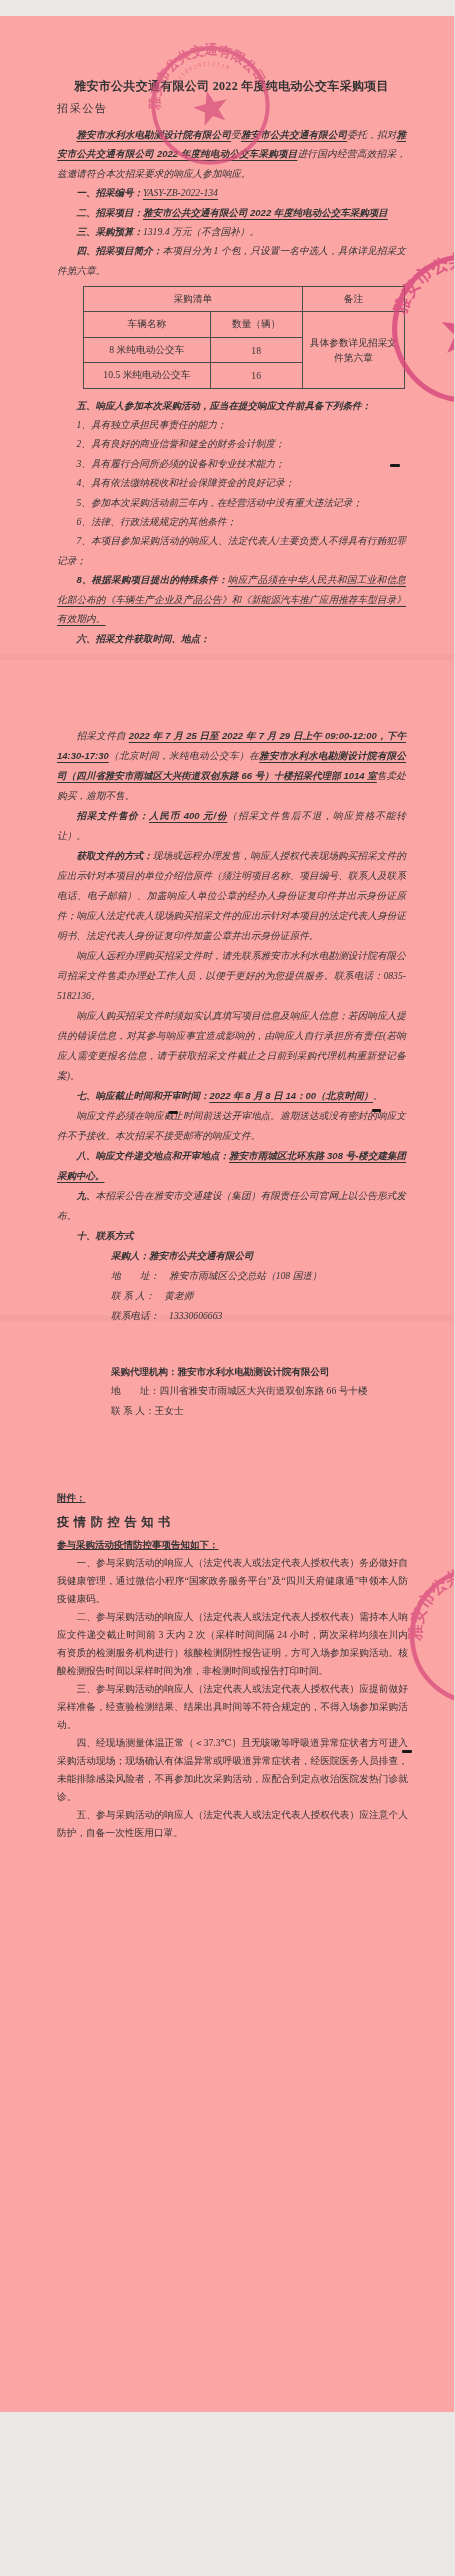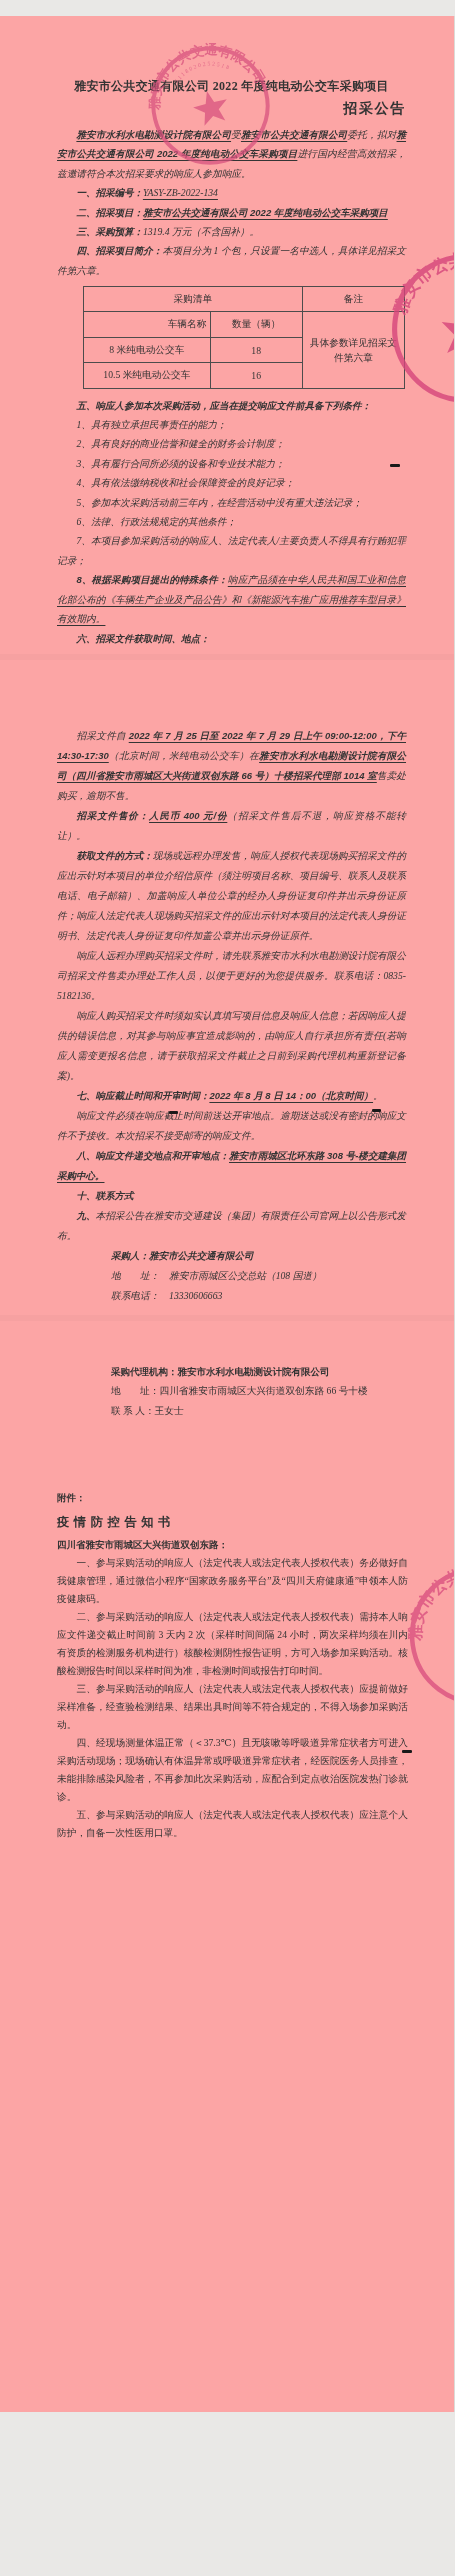--- a/index.html
+++ b/index.html
@@ -18,41 +18,41 @@
                  background:linear-gradient(#f7f6f3,#dedcd7); }
   .page-shade { position:absolute; left:0; width:100%; height:5.7px; background:rgba(0,0,0,0.025); }
 
   .blk { position:absolute; text-align:justify; }
   .p1  { top:62px;  left:57px; width:349px; }
   .p2  { top:710px; left:57px; width:349px; }
   .ag  { top:1346px; left:111px; width:296px; }
   .p3  { top:1473px; left:57px; width:351px; }
 
   .doc-title { text-align:center; font-size:12px; font-weight:bold; line-height:17px; letter-spacing:0.3px; }
-  .doc-heading { text-align:right; font-size:14px; font-weight:bold; line-height:23px; margin:2.3px 0 4.6px; letter-spacing:1.7px; }
+  .doc-heading { text-align:left; font-size:11px; font-weight:normal; line-height:23px; margin:2.3px 0 4.6px; letter-spacing:1.7px; }
 
   .p1 p, .p2 p { font-size:9.7px; line-height:19.4px; margin:0;font-style:italic; }
   .p2 p { line-height:20px; }
   .ag p { font-size:9.7px; line-height:19.4px; margin:0; }
   .p3 p { font-size:9.7px; line-height:18px; margin:0; }
 
   p.para { text-indent:2em; }
-  p.noindent { text-indent:0; }
+  p.noindent { text-indent:0;text-decoration:underline; }
   p.contact { margin-left:54px; text-indent:0; }
   p.plain { text-indent:0; }
   p.center-title { text-align:left; text-indent:0; font-size:12.5px; line-height:26px; letter-spacing:4.6px; margin:2.3px 0 1.1px; }
 
   .b { font-weight:bold; font-family:"Liberation Sans","DejaVu Sans",sans-serif; font-size:0.98em; }
   .center-title .b, .doc-title, .doc-heading { font-family:"Liberation Serif","DejaVu Serif",serif; }
   .u { text-decoration:underline; text-underline-offset:2.8px; text-decoration-thickness:0.7px; }
 
   table.ptable { border-collapse:collapse; margin:5.7px 0 6.8px 26px; color:#333; }
   .ptable td { border:0.7px solid #4c4c4c; text-align:center; vertical-align:middle;
                font-size:9.7px; padding:0 3.4px; height:24.5px; }
-  .ptable .c-name { width:119px;text-align:right; }
+  .ptable .c-name { width:119px; }
   .ptable .c-qty  { width:84px; }
   .ptable .c-note { width:95px; line-height:15.4px; }
 
   
   .seal { position:absolute; pointer-events:none; }
   .seal-a { left:142px; top:20.5px;  transform:rotate(-14deg); opacity:0.72; }
   .seal-b { left:381px; top:227px; transform:rotate(8deg);  opacity:0.80; }
   .seal-c { left:399px; top:1540px; transform:rotate(-8deg); opacity:0.70; }
 
   
@@ -120,37 +120,38 @@
 
   <div class="blk p2">
       <p class="para"><span>招采文件自 </span><span class="b u">2022 年 7 月 25 日至 2022 年 7 月 29 日上午 09:00-12:00，下午 14:30-17:30</span><span>（北京时间，米纯电动公交车）在</span><span class="b u">雅安市水利水电勘测设计院有限公司（四川省雅安市雨城区大兴街道双创东路 66 号）十楼招采代理部 1014 室</span><span>售卖处购买，逾期不售。</span></p>
       <p class="para"><span class="b">招采文件售价：</span><span class="b u">人民币 400 元/份</span><span>（招采文件售后不退，响应资格不能转让）。</span></p>
       <p class="para"><span class="b">获取文件的方式：</span><span>现场或远程办理发售，响应人授权代表现场购买招采文件的应出示针对本项目的单位介绍信原件（须注明项目名称、项目编号、联系人及联系电话、电子邮箱）、加盖响应人单位公章的经办人身份证复印件并出示身份证原件；响应人法定代表人现场购买招采文件的应出示针对本项目的法定代表人身份证明书、法定代表人身份证复印件加盖公章并出示身份证原件。</span></p>
       <p class="para"><span>响应人远程办理购买招采文件时，请先联系雅安市水利水电勘测设计院有限公司招采文件售卖办理处工作人员，以便于更好的为您提供服务。联系电话：0835-5182136。</span></p>
       <p class="para"><span>响应人购买招采文件时须如实认真填写项目信息及响应人信息；若因响应人提供的错误信息，对其参与响应事宜造成影响的，由响应人自行承担所有责任(若响应人需变更报名信息，请于获取招采文件截止之日前到采购代理机构重新登记备案)。</span></p>
       <p class="para"><span class="b">七、响应截止时间和开审时间：</span><span class="b u">2022 年 8 月 8 日 14：00（北京时间）</span><span>。</span></p>
       <p class="para"><span>响应文件必须在响应截止时间前送达开审地点。逾期送达或没有密封的响应文件不予接收。本次招采不接受邮寄的响应文件。</span></p>
       <p class="para"><span class="b">八、响应文件递交地点和开审地点：</span><span class="b u">雅安市雨城区北环东路 308 号-楼交建集团采购中心。</span></p>
+      <p class="para"><span class="b">九、</span><span>本招采公告在雅安市交通建设（集团）有限责任公司官网上以公告形式发布。</span></p>
       <p class="para"><span class="b">十、联系方式</span></p>
-      <p class="para"><span class="b">九、</span><span>本招采公告在雅安市交通建设（集团）有限责任公司官网上以公告形式发布。</span></p>
       <p class="contact"><span class="b">采购人：雅安市公共交通有限公司</span></p>
       <p class="contact"><span>地　　址：　雅安市雨城区公交总站（108 国道）</span></p>
+      <p class="contact"><span>联 系 人：　黄老师</span></p>
       <p class="contact"><span>联系电话：　13330606663</span></p>
     </div>
 
   <div class="blk ag">
       <p class="plain"><span class="b">采购代理机构：雅安市水利水电勘测设计院有限公司</span></p>
       <p class="plain"><span>地　　址：四川省雅安市雨城区大兴街道双创东路 66 号十楼</span></p>
       <p class="plain"><span>联 系 人：王女士</span></p>
     </div>
 
   <div class="blk p3">
       <p class="noindent"><span class="b">附件：</span></p>
       <p class="center-title"><span class="b">疫情防控告知书</span></p>
-      <p class="noindent"><span class="b">四川省雅安市雨城区大兴街道双创东路：</span></p>
+      <p class="noindent"><span class="b">参与采购活动疫情防控事项告知如下：</span></p>
       <p class="para"><span>一、参与采购活动的响应人（法定代表人或法定代表人授权代表）务必做好自我健康管理，通过微信小程序“国家政务服务平台”及“四川天府健康通”申领本人防疫健康码。</span></p>
       <p class="para"><span>二、参与采购活动的响应人（法定代表人或法定代表人授权代表）需持本人响应文件递交截止时间前 3 天内 2 次（采样时间间隔 24 小时，两次采样均须在川内有资质的检测服务机构进行）核酸检测阴性报告证明，方可入场参加采购活动。核酸检测报告时间以采样时间为准，非检测时间或报告打印时间。</span></p>
       <p class="para"><span>三、参与采购活动的响应人（法定代表人或法定代表人授权代表）应提前做好采样准备，经查验检测结果、结果出具时间等不符合规定的，不得入场参加采购活动。</span></p>
       <p class="para"><span>四、经现场测量体温正常（＜37.3℃）且无咳嗽等呼吸道异常症状者方可进入采购活动现场；现场确认有体温异常或呼吸道异常症状者，经医院医务人员排查，未能排除感染风险者，不再参加此次采购活动，应配合到定点收治医院发热门诊就诊。</span></p>
       <p class="para"><span>五、参与采购活动的响应人（法定代表人或法定代表人授权代表）应注意个人防护，自备一次性医用口罩。</span></p>
     </div>
 
   <svg class="seal seal-a" width="137" height="137" viewBox="0 0 240 240">
     <circle cx="120" cy="120" r="100" fill="none" stroke="#d8507d" stroke-width="7"></circle>
     <path id="arcA" d="M 30 120 A 90 90 0 1 1 210 120" fill="none"></path>

